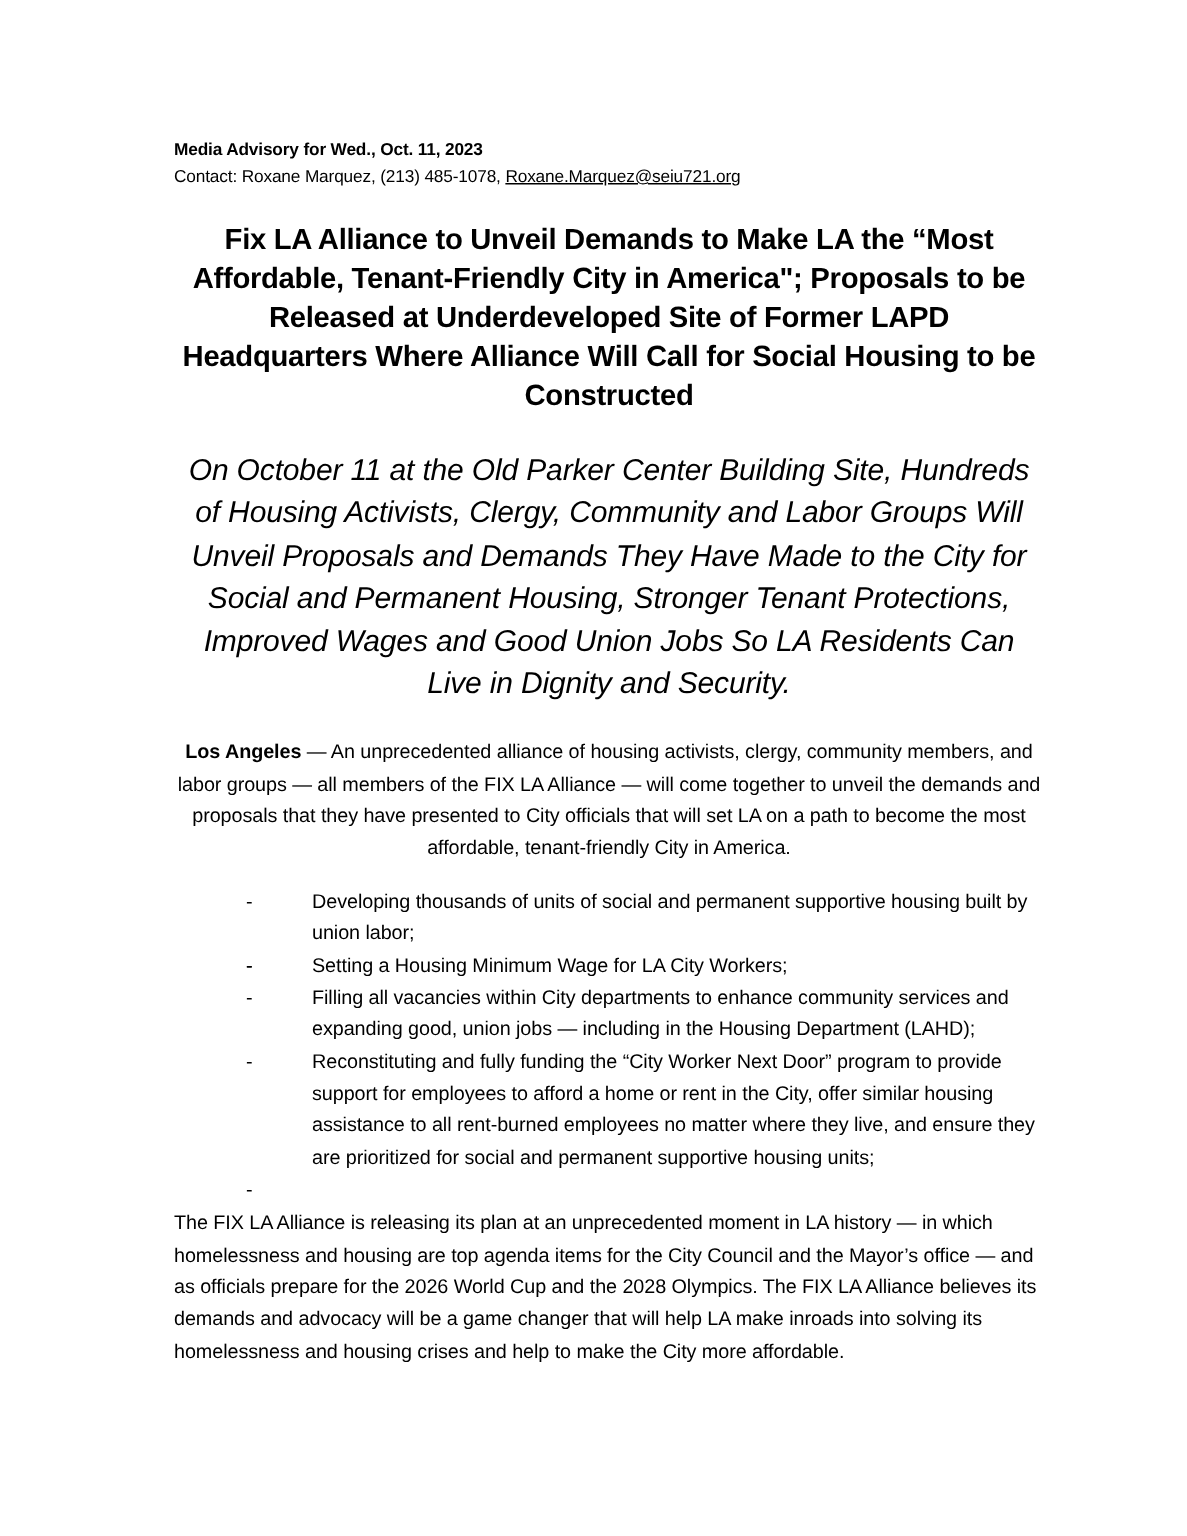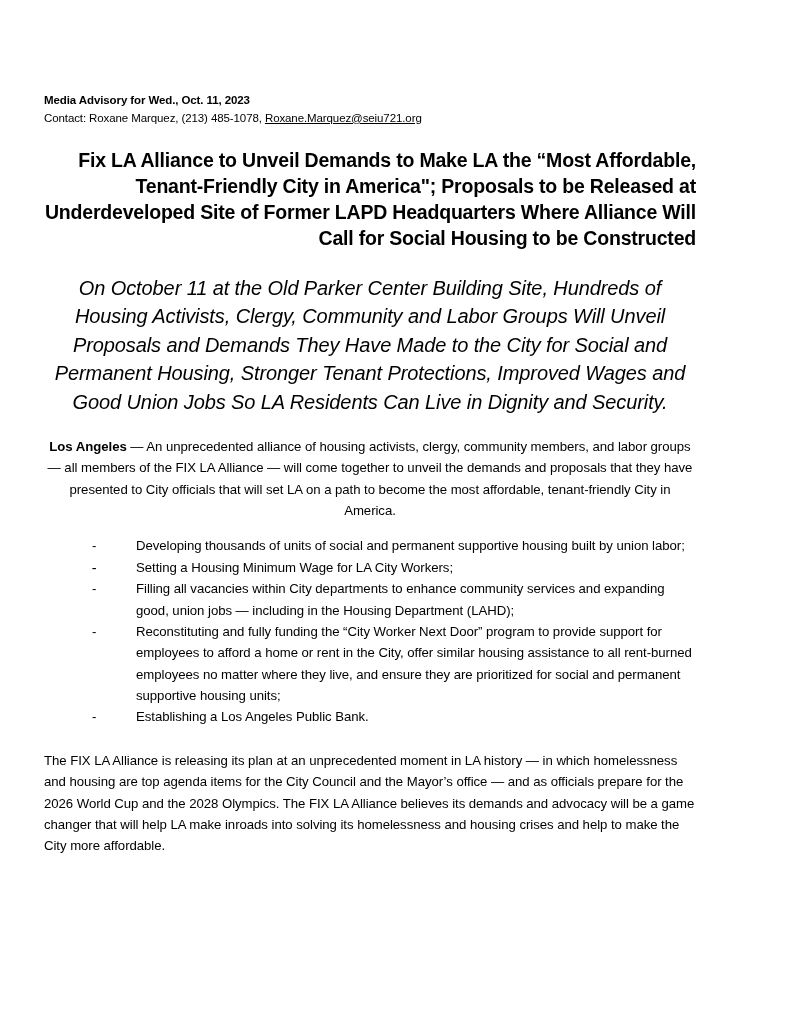--- a/index.html
+++ b/index.html
@@ -13,21 +13,21 @@
     font-family: "Liberation Sans", sans-serif;
     color: #000000;
     -webkit-font-smoothing: antialiased;
   }
   .page {
     position: relative;
     width: 791px;
     height: 746px;
     background: #ffffff;
     box-sizing: border-box;
-    padding: 92px 95px 0 44px;
+    padding: 92px 95px 0 116px;
     border-radius: 26px;
   }
   .advisory-line {
     font-size: 11.5px;
     font-weight: bold;
     line-height: 1.45;
     letter-spacing: -0.1px;
   }
   .contact-line {
     font-size: 11.5px;
@@ -38,21 +38,21 @@
   }
   .contact-email {
     text-decoration: underline;
     color: #000000;
   }
   .headline {
     margin-top: 22px;
     font-size: 19.5px;
     font-weight: bold;
     line-height: 1.33;
-    text-align: right;
+    text-align: center;
     letter-spacing: -0.2px;
   }
   .subhead {
     margin-top: 22px;
     font-size: 20px;
     font-style: italic;
     font-weight: normal;
     line-height: 1.42;
     text-align: center;
     letter-spacing: -0.1px;
@@ -110,18 +110,18 @@
 
   <div class="body-p"><span class="lead-label">Los Angeles</span><span> — An unprecedented alliance of housing activists, clergy, community members, and labor groups — all members of the FIX LA Alliance — will come together to unveil the demands and proposals that they have presented to City officials that will set LA on a path to become the most affordable, tenant-friendly City in America.</span></div>
 
 
   <ul class="demands">
     <li><span class="dash">-</span><span>Developing thousands of units of social and permanent supportive housing built by union labor;</span></li>
     <li><span class="dash">-</span></li>
     <li><span class="dash">-</span><span>Setting a Housing Minimum Wage for LA City Workers;</span></li>
     <li><span class="dash">-</span><span>Filling all vacancies within City departments to enhance community services and expanding good, union jobs — including in the Housing Department (LAHD);</span></li>
     <li><span class="dash">-</span><span>Reconstituting and fully funding the “City Worker Next Door” program to provide support for employees to afford a home or rent in the City, offer similar housing assistance to all rent-burned employees no matter where they live, and ensure they are prioritized for social and permanent supportive housing units;</span></li>
-    <li><span class="dash">-</span><span>Establishing a Los Angeles Public Bank.</span></li>
+    <li><span class="dash">-</span></li>
   </ul>
 
   <div class="closing">The FIX LA Alliance is releasing its plan at an unprecedented moment in LA history — in which homelessness and housing are top agenda items for the City Council and the Mayor’s office — and as officials prepare for the 2026 World Cup and the 2028 Olympics. The FIX LA Alliance believes its demands and advocacy will be a game changer that will help LA make inroads into solving its homelessness and housing crises and help to make the City more affordable.</div>
 
 </div>
 
 </body></html>

